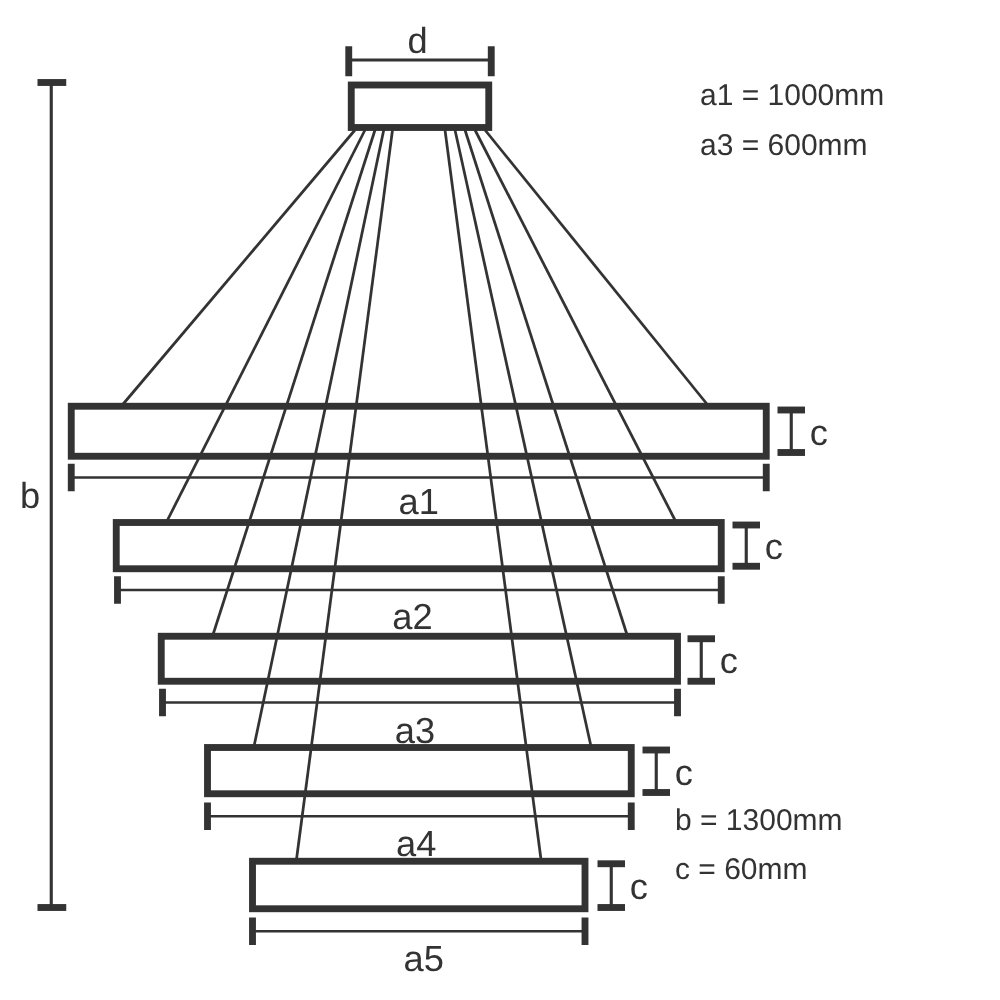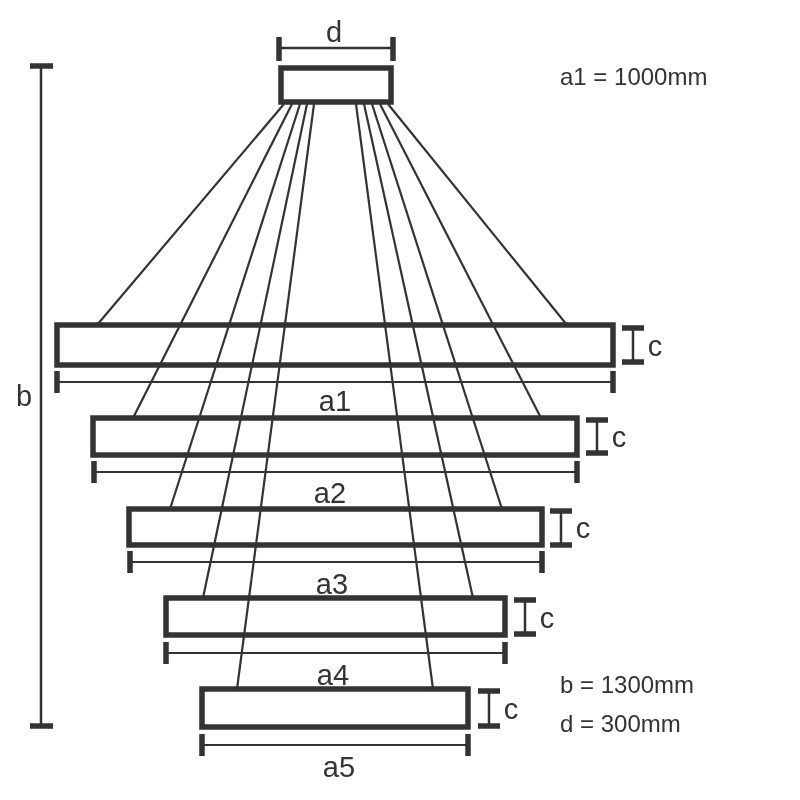--- a/index.html
+++ b/index.html
@@ -30,24 +30,23 @@
     color: #333333;
     font-size: 24px;
     white-space: nowrap;
   }
   .legend-top {
     left: 560px;
     top: 57px;
     line-height: 40px;
   }
   .legend-bottom {
-    left: 560px;
+    left: 540px;
     top: 637px;
     line-height: 39px;
-    margin-top: 28px;
   }
 </style>
 </head>
 <body>
 
 <div class="stage">
 
   <svg class="diagram-svg" width="800" height="800" viewBox="0 0 800 800">
 
     <rect x="281" y="68" width="110" height="34" fill="#ffffff" stroke="#333333" stroke-width="5.5"></rect>
@@ -149,20 +148,21 @@
     <g>
       <line x1="478" y1="691" x2="500" y2="691" stroke="#333333" stroke-width="5.5"></line>
       <line x1="478" y1="726" x2="500" y2="726" stroke="#333333" stroke-width="5.5"></line>
       <line x1="489" y1="691" x2="489" y2="726" stroke="#333333" stroke-width="2.5"></line>
       <text x="511" y="719" text-anchor="middle">c</text>
     </g>
   </svg>
 
   <div class="legend legend-top">
     <div>a1 = 1000mm</div>
+    <div>a3 = 600mm</div>
   </div>
 
   <div class="legend legend-bottom">
     <div>b = 1300mm</div>
-    <div>d = 300mm</div>
+    <div>c = 60mm</div>
   </div>
 
 </div>
 
 </body></html>

